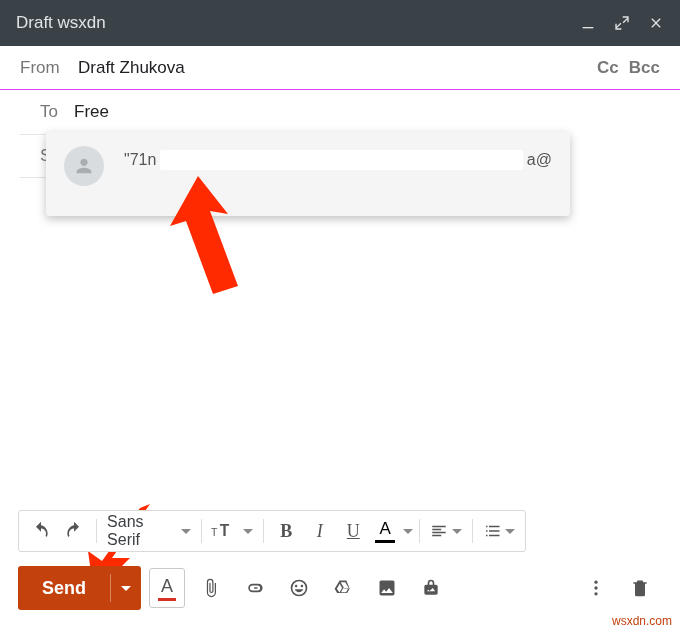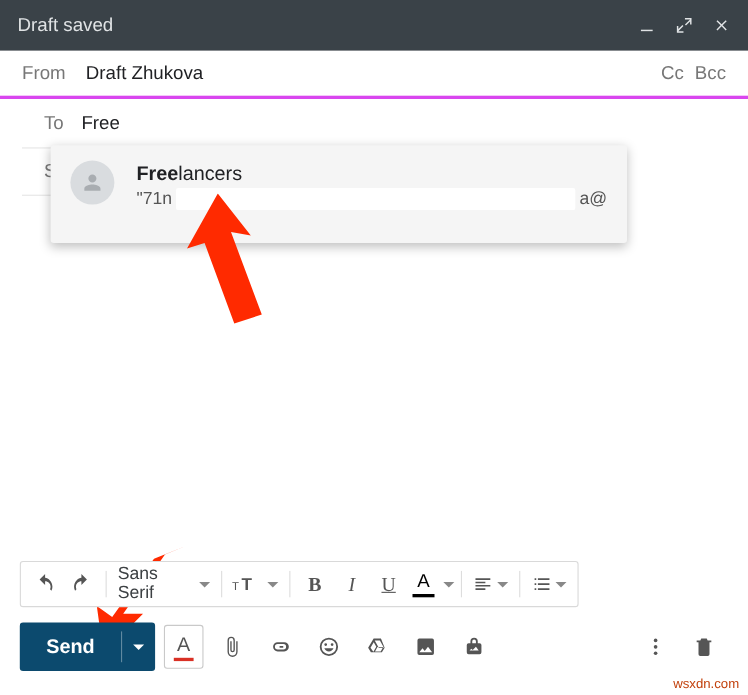--- a/index.html
+++ b/index.html
@@ -4,27 +4,27 @@
 <style>
   * { box-sizing: border-box; margin: 0; padding: 0; }
   body { font-family: Arial, Helvetica, sans-serif; background: #fff; width: 680px; height: 632px; overflow: hidden; position: relative; }
   
   .titlebar { background: #3a4248; height: 46px; display: flex; align-items: center; padding: 0 16px; color: #e0e3e5; font-size: 17px; }
   .titlebar-title { flex: 1; }
   .tb-icons { display: flex; gap: 18px; align-items: center; }
   .tb-icon svg { width: 16px; height: 16px; fill: #e0e3e5; }
   .tb-icon { cursor: pointer; }
 
-  .field-row { display: flex; align-items: center; padding: 0 20px; height: 44px; border-bottom: 3px solid #d946ef; font-size: 17px; color: #777; }
+  .field-row { display: flex; align-items: center; padding: 0 20px; height: 44px; border-bottom: 1px solid #d946ef; font-size: 17px; color: #777; }
   .field-row.no-border { border-bottom: none; margin-left: 20px; }
   .label { width: 58px; color: #777; }
   .label-to { width: 34px; }
   .label-sub { width: 44px; }
   .value { color: #202124; }
-  .ccbcc { display:flex; gap: 10px; color:#777; }
+  .ccbcc { display:flex; gap: 10px; color:#777;font-weight:bold; }
   .ccbcc span { cursor: pointer; }
   .spacer { flex:1; }
 
   .to-input { color:#202124; border:none; outline:none; font-size:17px; }
 
   .suggestion-box { position:absolute; left:46px; top:132px; width:524px; background:#f5f5f5; border-radius:3px; box-shadow: 0 3px 10px rgba(0,0,0,0.25); padding: 14px 18px 30px 18px; }
   .sugg-row { display:flex; align-items:flex-start; gap:20px; }
   .avatar { width:40px; height:40px; border-radius:50%; background:#d9dcdf; display:flex; align-items:center; justify-content:center; flex-shrink:0; }
   .avatar svg { width:22px; height:22px; fill:#a9adb1; }
   .sugg-text { flex:1; padding-top:2px; }
@@ -40,39 +40,39 @@
   .tb-btn { width:34px; height:34px; display:flex; align-items:center; justify-content:center; border-radius:3px; color:#555; cursor:pointer; }
   .sep { width:1px; height:24px; background:#ddd; margin:0 4px; }
   .fontsel { display:flex; align-items:center; gap:6px; color:#3c4043; font-size:16px; padding:0 4px; cursor:pointer; }
   .tri { width:0; height:0; border-left:5px solid transparent; border-right:5px solid transparent; border-top:5px solid #888; }
   .tt-group { display:flex; align-items:center; gap:6px; padding:0 4px; cursor:pointer; }
   .txt-color { display:flex; flex-direction:column; align-items:center; cursor:pointer; padding:0 4px; }
   .txt-color .bar { width:20px; height:3px; background:#000; margin-top:1px; }
   .align-group { display:flex; align-items:center; gap:4px; padding:0 4px; cursor:pointer; }
 
   .bottom-row { position:absolute; left:18px; top:564px; width:640px; height:48px; display:flex; align-items:center; gap:8px; }
-  .send-btn { background:#0c4a6e; height:44px; border-radius:3px; display:flex; align-items:center; cursor:pointer; }
+  .send-btn { background:#c2410c; height:44px; border-radius:3px; display:flex; align-items:center; cursor:pointer; }
   .send-main { color:#fff; font-weight:600; font-size:18px; padding:0 24px; height:100%; display:flex; align-items:center; }
   .send-div { width:1px; height:28px; background:rgba(255,255,255,0.35); }
   .send-more { width:30px; height:100%; display:flex; align-items:center; justify-content:center; }
   .send-more .tri { border-top-color:#fff; }
   .br-icon { width:36px; height:40px; display:flex; align-items:center; justify-content:center; color:#555; cursor:pointer; border-radius:3px; }
   .br-icon.boxed { border:1px solid #c9c9c9; }
   .br-icon .underline-red { display:flex; flex-direction:column; align-items:center; }
   .br-icon .underline-red .redbar { width:18px; height:3px; background:#d93025; margin-top:1px; }
   .flexsp { flex:1; }
   .attrib { position:absolute; right:8px; bottom:4px; font-size:12px; color:#c2410c; }
 
   svg { display:block; }
 </style>
 </head>
 <body>
 
 <div class="titlebar">
-  <span class="titlebar-title">Draft saved</span>
+  <span class="titlebar-title">Draft wsxdn</span>
   <div class="tb-icons">
     <span class="tb-icon">
       <svg viewBox="0 0 24 24">
           <rect x="4" y="18" width="16" height="2"></rect>
         </svg>
     </span>
     <span class="tb-icon">
       <svg viewBox="0 0 24 24">
           <path d="M4 20l7-7-1.4-1.4L4 17.2V13H2v9h9v-2H4zM20 4l-7 7 1.4 1.4L20 6.8V11h2V2h-9v2h7z"></path>
         </svg>
@@ -105,23 +105,20 @@
 </div>
 
 <div class="suggestion-box">
   <div class="sugg-row">
     <div class="avatar">
       <svg viewBox="0 0 24 24">
           <path d="M12 12c2.2 0 4-1.8 4-4s-1.8-4-4-4-4 1.8-4 4 1.8 4 4 4zm0 2c-2.7 0-8 1.3-8 4v2h16v-2c0-2.7-5.3-4-8-4z"></path>
         </svg>
     </div>
     <div class="sugg-text">
-      <div class="sugg-name">
-        <b>Free</b><span>lancers</span>
-      </div>
       <div class="sugg-sub">
         <span>"71n</span>
         <span class="whitebox"></span>
         <span class="at">a@</span>
       </div>
     </div>
   </div>
 </div>
 
 <svg class="arrow1" width="140" height="130">

